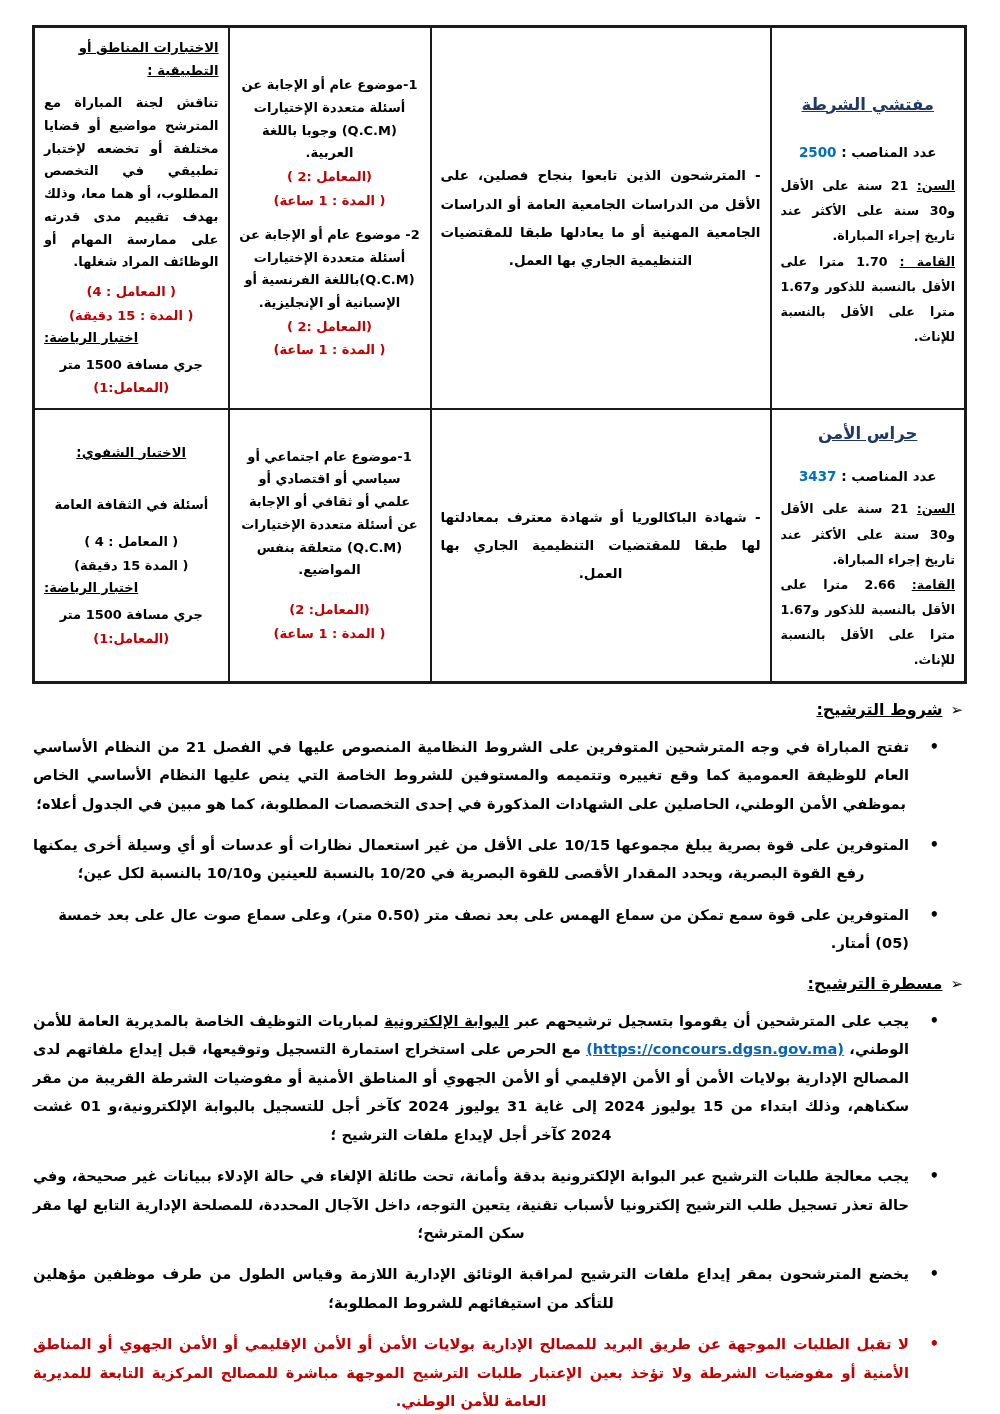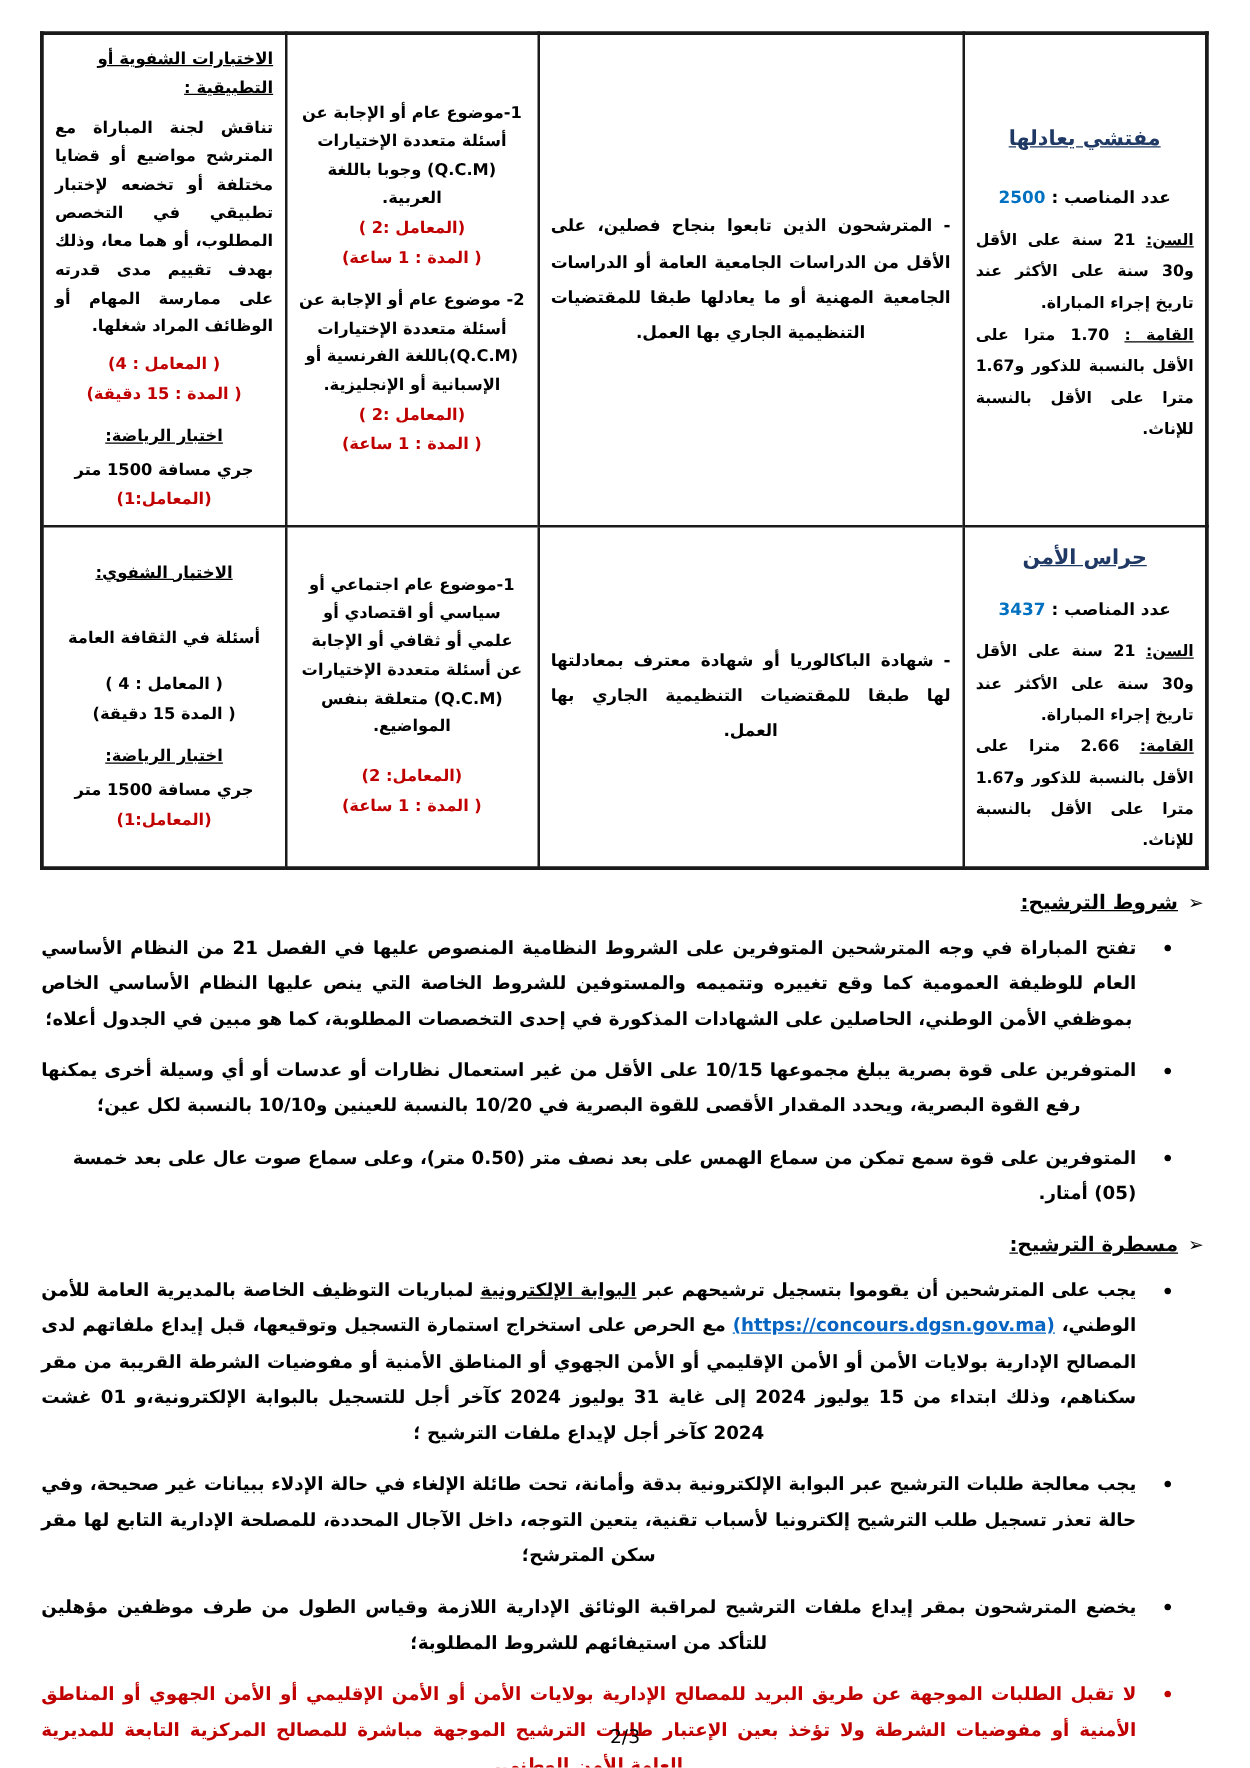--- a/index.html
+++ b/index.html
@@ -49,21 +49,21 @@
   .post-count { text-align: center; margin-bottom: 8px; font-size: 13.5px; }
   .r2 .post-count { margin-bottom: 8px; }
   .post-count .num { color: #0070c0; }
   .post-info { font-size: 12.6px; line-height: 2.0; text-align: justify; }
 
   .oral-head { text-align: right; text-decoration: underline; margin-bottom: 10px; font-size: 13.2px; }
   .r2 .oral-head { text-align: center; margin-bottom: 30px; }
   .oral-body { text-align: justify; margin-bottom: 6px; }
   .r2 .oral-body { text-align: center; margin-bottom: 14px; }
   .coeff-line { text-align: center; line-height: 1.8; }
-  .sport-head { text-align: center; text-decoration: underline; margin-top: 12px; }
+  .sport-head { text-align: left; text-decoration: underline; margin-top: 0; }
   .sport-body { text-align: center; margin-top: 4px; }
 
   .subj-item { text-align: center; }
   .subj-item + .subj-item { margin-top: 12px; }
   .r2 .subj-item .subj-text { margin-bottom: 16px; }
 
   .cond-text { text-align: justify; text-align-last: center; font-size: 13.5px; line-height: 2.1; }
 
   
   .section-heading {
@@ -111,42 +111,42 @@
     <colgroup>
       <col class="c-post">
         <col class="c-cond">
         <col class="c-subj">
         <col class="c-oral">
     </colgroup>
 
     <tbody>
         <tr class="r1">
       <td>
-        <div class="post-title">مفتشي يعادلها</div>
+        <div class="post-title">مفتشي الشرطة</div>
         <div class="post-count"><span>عدد المناصب :</span> <span class="num">2500</span></div>
         <p class="post-info"><span class="u">السن:</span><span> 21 سنة على الأقل و30 سنة على الأكثر عند تاريخ إجراء المباراة.</span></p>
         <p class="post-info"><span class="u">القامة :</span><span> 1.70 مترا على الأقل بالنسبة للذكور و1.67 مترا على الأقل بالنسبة للإناث.</span></p>
       </td>
       <td>
         <p class="cond-text">- المترشحون الذين تابعوا بنجاح فصلين، على الأقل من الدراسات الجامعية العامة أو الدراسات الجامعية المهنية أو ما يعادلها طبقا للمقتضيات التنظيمية الجاري بها العمل.</p>
       </td>
       <td>
         <div class="subj-item">
           <div class="subj-text">1-موضوع عام أو الإجابة عن أسئلة متعددة الإختيارات (Q.C.M) وجوبا باللغة العربية.</div>
           <div class="coeff-line red">(المعامل :2 )</div>
           <div class="coeff-line red">( المدة : 1 ساعة)</div>
         </div>
         <div class="subj-item">
           <div class="subj-text">2- موضوع عام أو الإجابة عن أسئلة متعددة الإختيارات (Q.C.M)باللغة الفرنسية أو الإسبانية أو الإنجليزية.</div>
           <div class="coeff-line red">(المعامل :2 )</div>
           <div class="coeff-line red">( المدة : 1 ساعة)</div>
         </div>
       </td>
       <td>
-        <div class="oral-head">الاختبارات الشفوية أو التطبيقية :</div>
+        <div class="oral-head">الاختبارات المناطق أو التطبيقية :</div>
         <p class="oral-body">تناقش لجنة المباراة مع المترشح مواضيع أو قضايا مختلفة أو تخضعه لإختبار تطبيقي في التخصص المطلوب، أو هما معا، وذلك بهدف تقييم مدى قدرته على ممارسة المهام أو الوظائف المراد شغلها.</p>
         <div class="coeff-line red">( المعامل : 4)</div>
         <div class="coeff-line red">( المدة : 15 دقيقة)</div>
         <div class="sport-head">اختبار الرياضة:</div>
         <div class="sport-body">جري مسافة 1500 متر</div>
         <div class="coeff-line red">(المعامل:1)</div>
       </td>
     </tr>
 
     <tr class="r2">
@@ -203,15 +203,14 @@
   <div class="bullet b-multi">
     <span class="dot">•</span><span>يجب معالجة طلبات الترشيح عبر البوابة الإلكترونية بدقة وأمانة، تحت طائلة الإلغاء في حالة الإدلاء ببيانات غير صحيحة،  وفي حالة تعذر تسجيل طلب الترشيح إلكترونيا لأسباب تقنية، يتعين التوجه، داخل الآجال المحددة، للمصلحة الإدارية التابع لها مقر سكن المترشح؛</span>
   </div>
   <div class="bullet b-multi">
     <span class="dot">•</span><span>يخضع المترشحون بمقر إيداع ملفات الترشيح لمراقبة الوثائق الإدارية اللازمة وقياس الطول من طرف موظفين مؤهلين للتأكد من استيفائهم للشروط المطلوبة؛</span>
   </div>
   <div class="bullet b-multi red">
     <span class="dot">•</span><span class="red">لا تقبل الطلبات الموجهة عن طريق البريد للمصالح الإدارية بولايات الأمن أو الأمن الإقليمي أو الأمن الجهوي أو المناطق الأمنية أو مفوضيات الشرطة ولا تؤخذ بعين الإعتبار طلبات الترشيح الموجهة مباشرة للمصالح المركزية التابعة للمديرية العامة للأمن الوطني.</span>
   </div>
 
-  <div class="footer-page">2/3</div>
 
 </div>
 
 </body></html>

